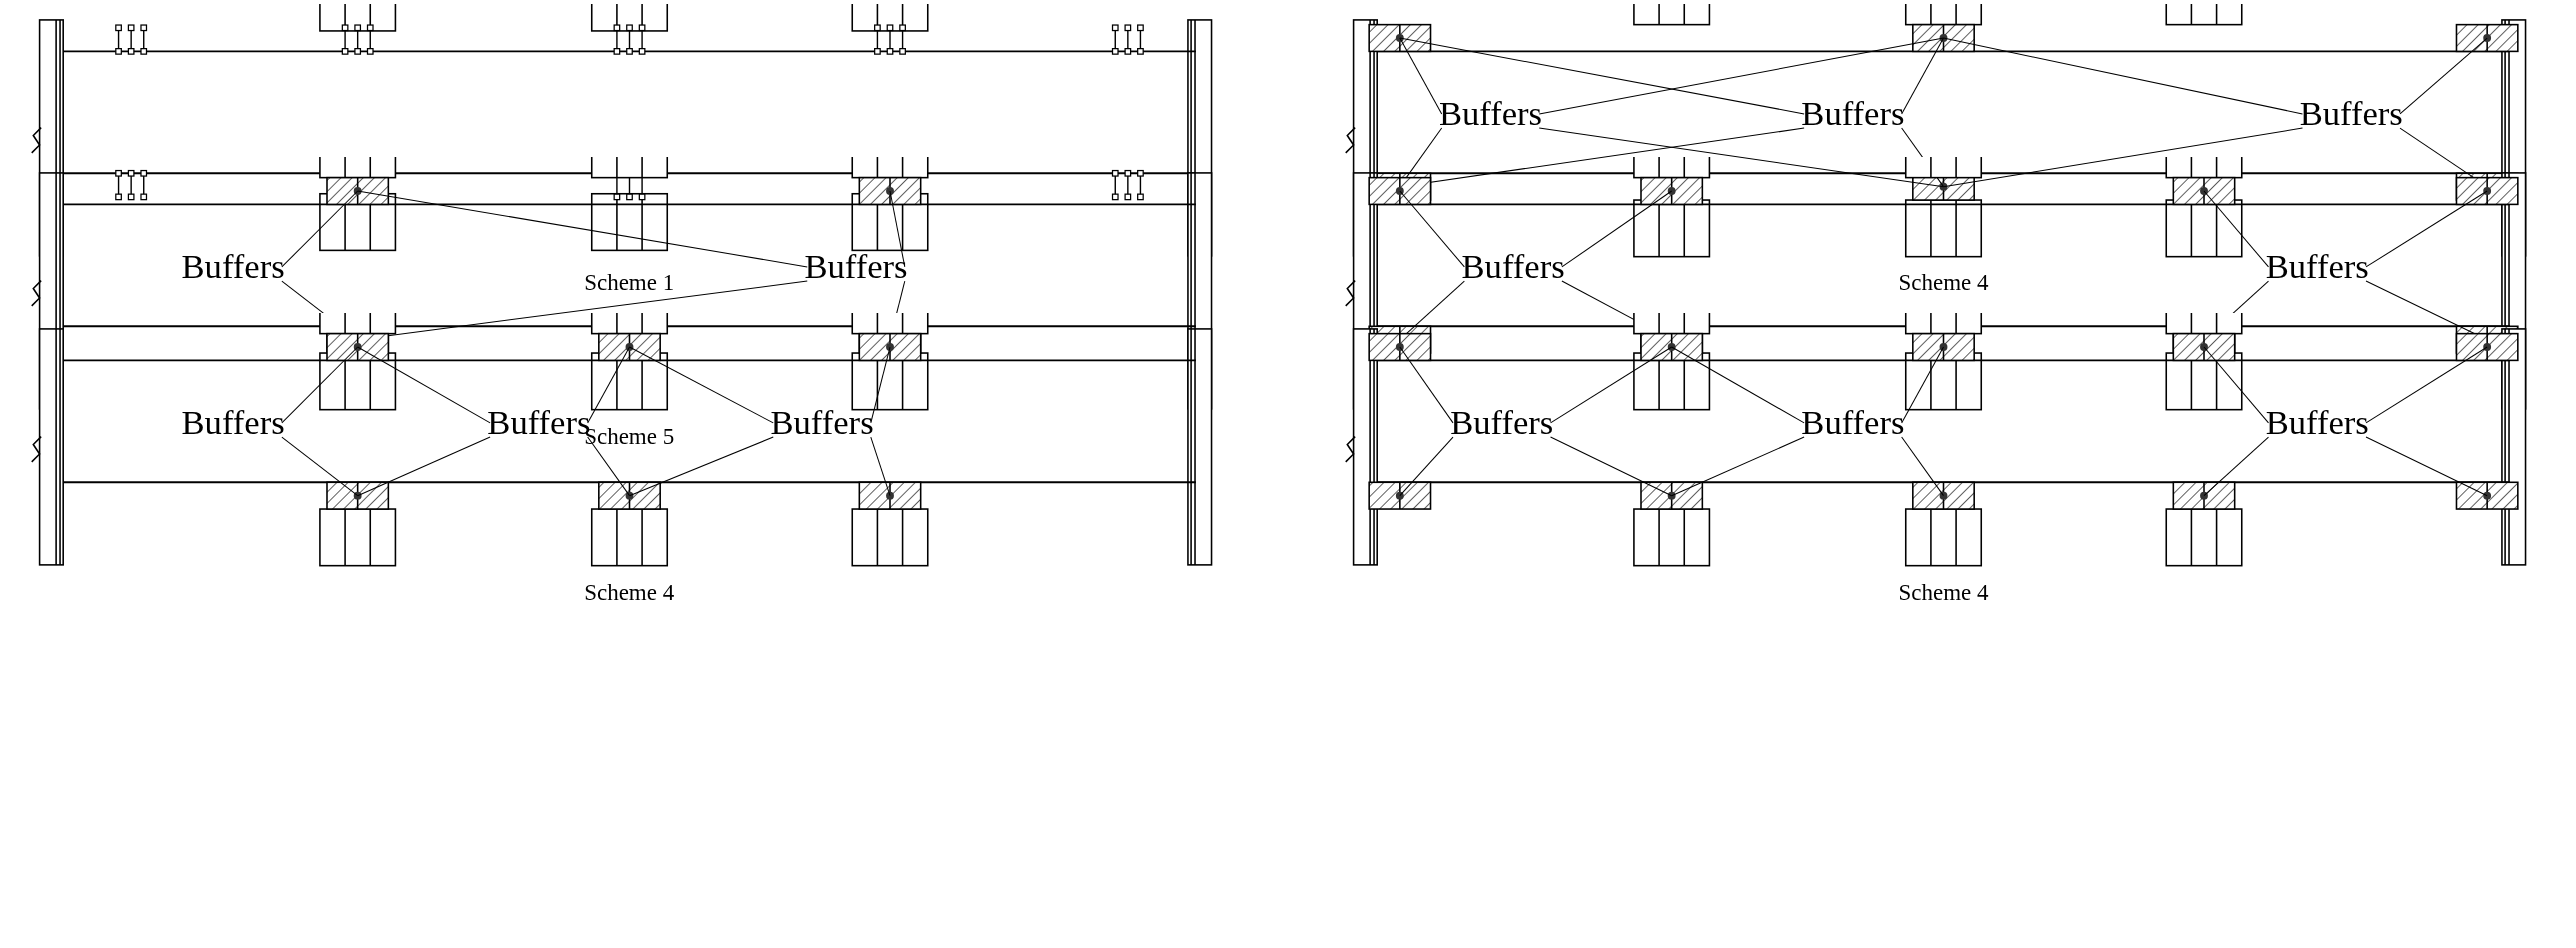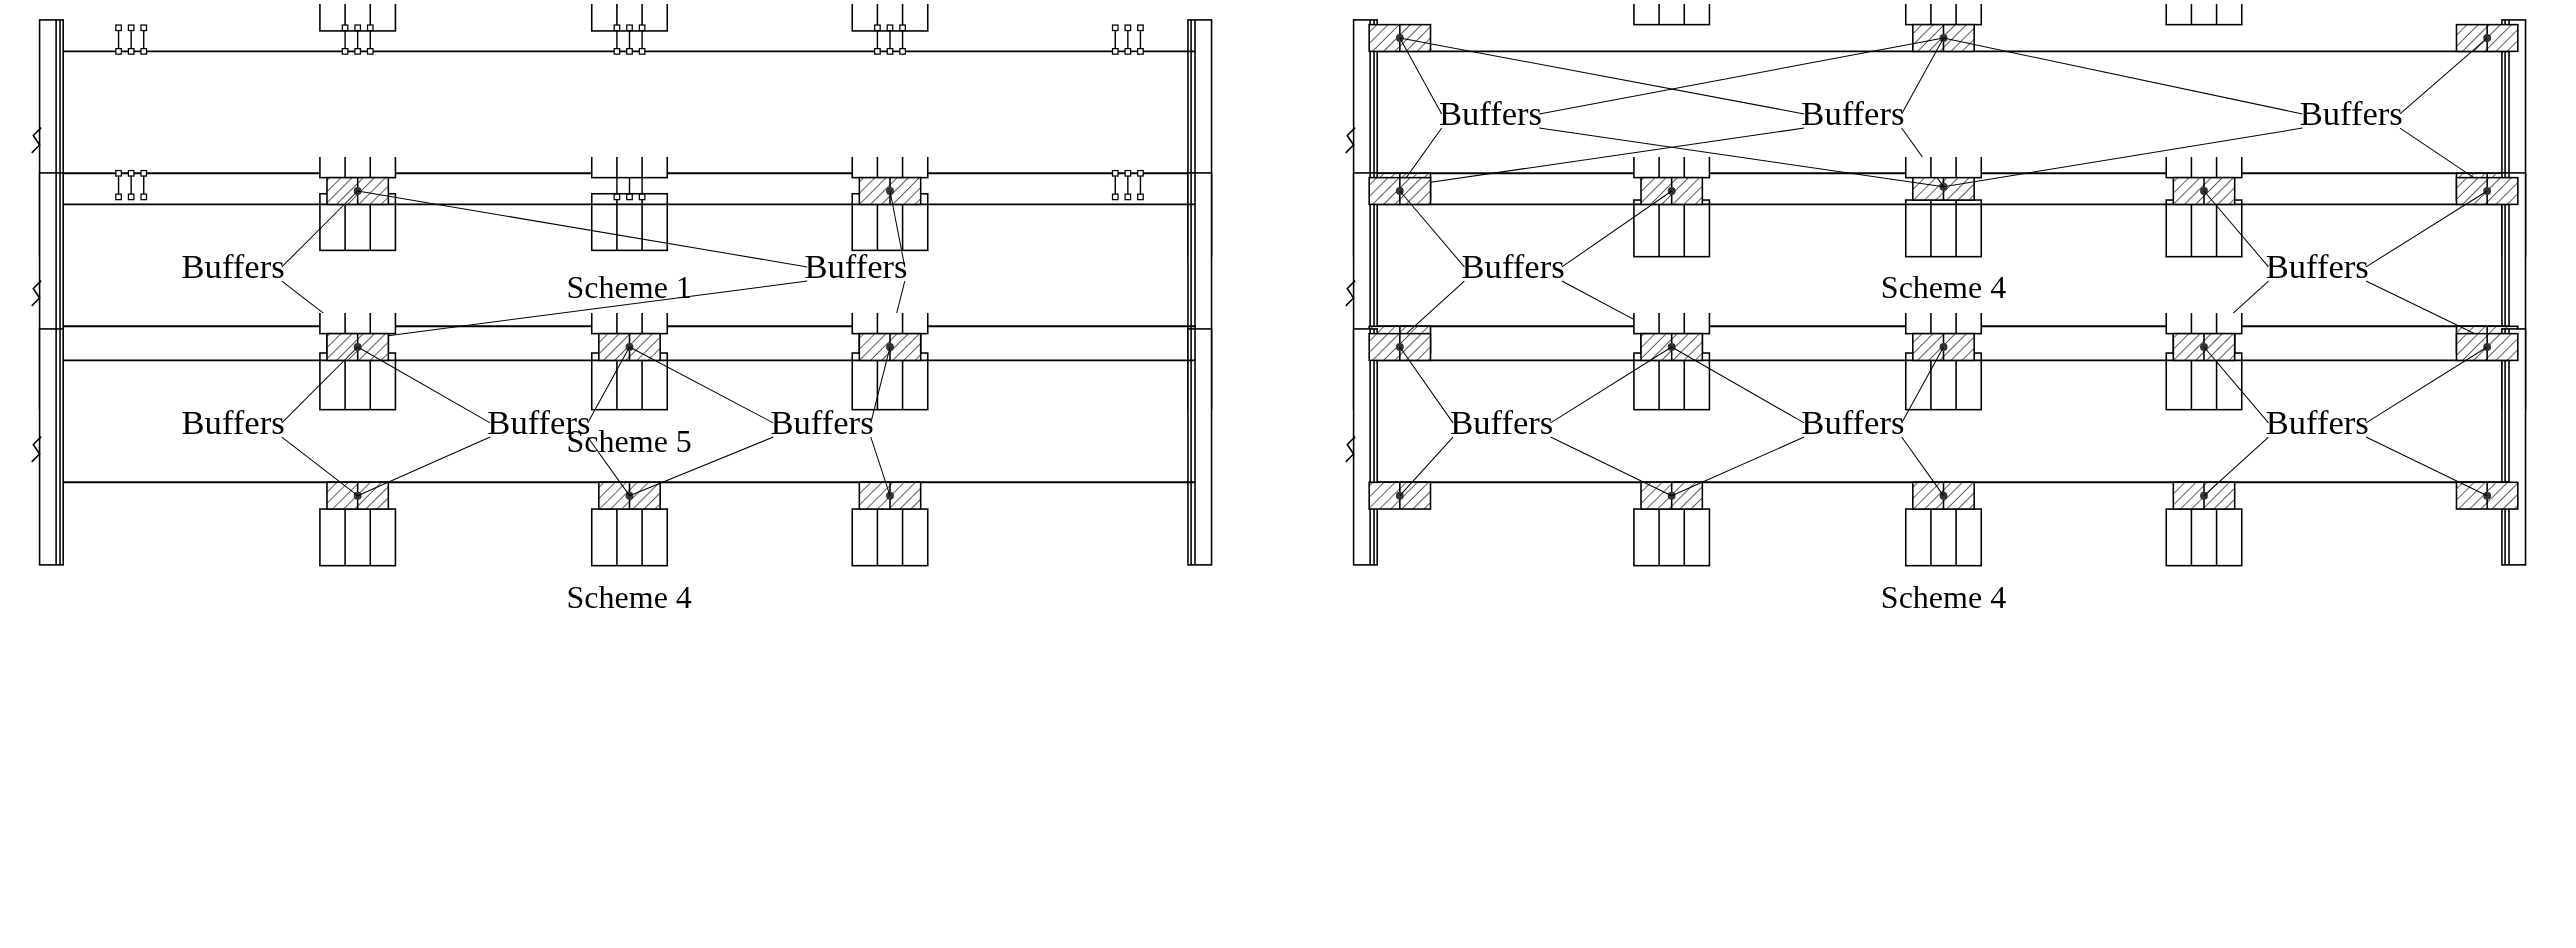--- a/index.html
+++ b/index.html
@@ -9,21 +9,21 @@
     font-family:"Liberation Serif","DejaVu Serif",serif;
     color:#000;overflow:hidden;position:relative;
   }
   #sheet{position:relative;width:2576px;height:949px;}
   .panel{position:absolute;}
   .panel svg{display:block;}
   .caption{
     position:absolute;
     text-align:center;
     font-family:"Liberation Serif","DejaVu Serif",serif;
-    font-size:32px;
+    font-size:23px;
     line-height:1;
     color:#000;
     white-space:nowrap;
   }
   text{font-family:"Liberation Serif","DejaVu Serif",serif;fill:#000;}
 </style>
 </head>
 <body>
 
 <div id="sheet">

